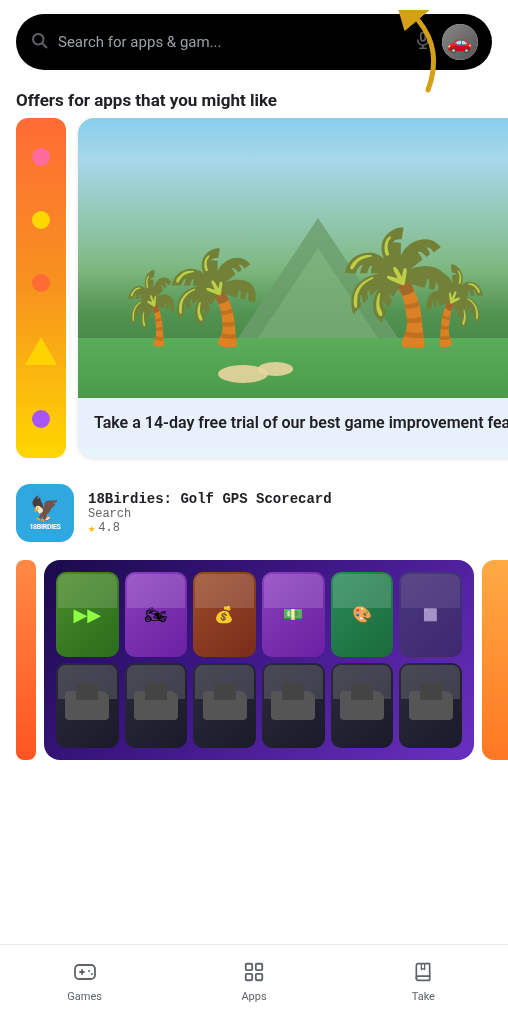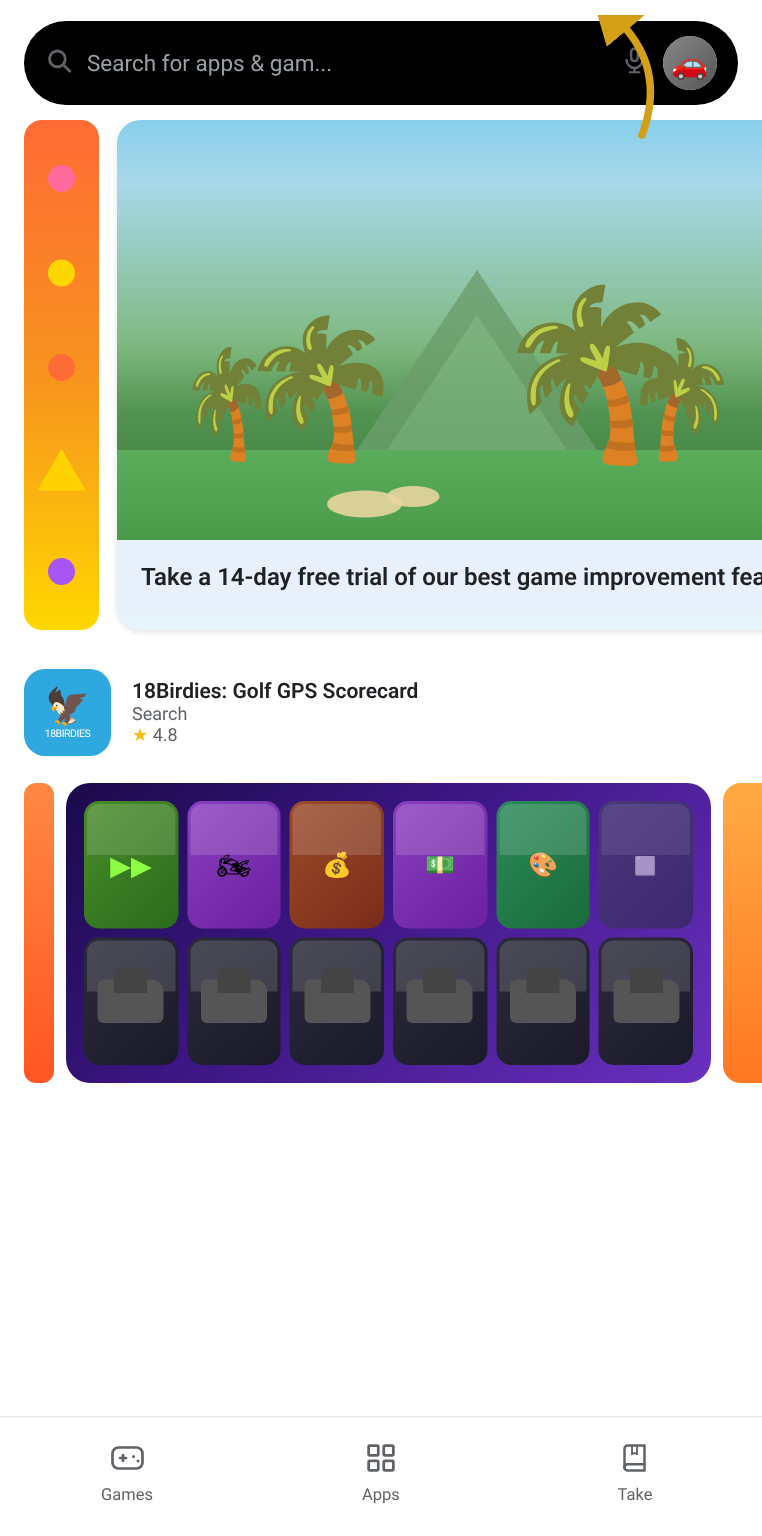--- a/index.html
+++ b/index.html
@@ -235,26 +235,26 @@
       justify-content: center;
       flex-direction: column;
       position: relative;
     }
     .app-icon-18birdies .birdie-icon {
       font-size: 24px;
     }
     .app-icon-label {
       font-size: 7px;
       color: white;
-      font-weight: 400;
+      font-weight: 700;
       letter-spacing: -0.3px;
       text-align: center;
     }
 
-    .app-details { flex: 1; }
+    .app-details { flex: 1; font-family: Liberation Mono, monospace; }
     .app-name {
       font-size: 14px;
       font-weight: 600;
       color: #202124;
     }
     .app-category {
       font-size: 12px;
       color: #5f6368;
     }
     .app-rating {
@@ -460,20 +460,21 @@
           <line x1="12" y1="19" x2="12" y2="23"></line>
           <line x1="8" y1="23" x2="16" y2="23"></line>
         </svg>
       </span>
       <div class="avatar-wrap">
         <div class="avatar-img"></div>
       </div>
     </div>
   </div>
 
+  <div class="section-title">Offers for apps that you might like</div>
 
   <div class="cards-scroll">
 
     <div class="side-card">
       <div class="side-card-colorful">
         <div class="side-dot" style="background:#ff6b9d;"></div>
         <div class="side-dot" style="background:#ffd700;"></div>
         <div class="side-dot" style="background:#ff6b35;"></div>
 
         <div style="width:0;height:0;border-left:16px solid transparent;border-right:16px solid transparent;border-bottom:28px solid #ffd700;opacity:0.9;"></div>

